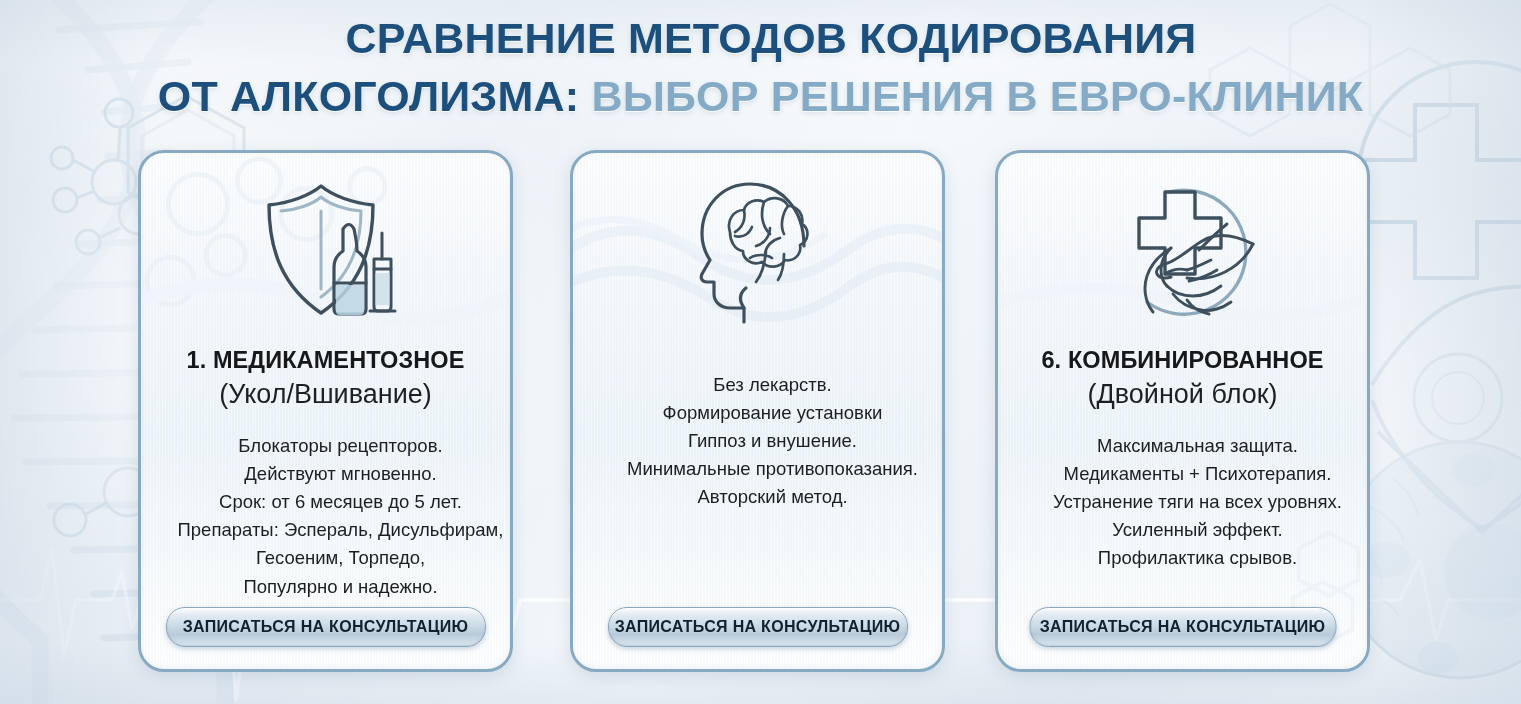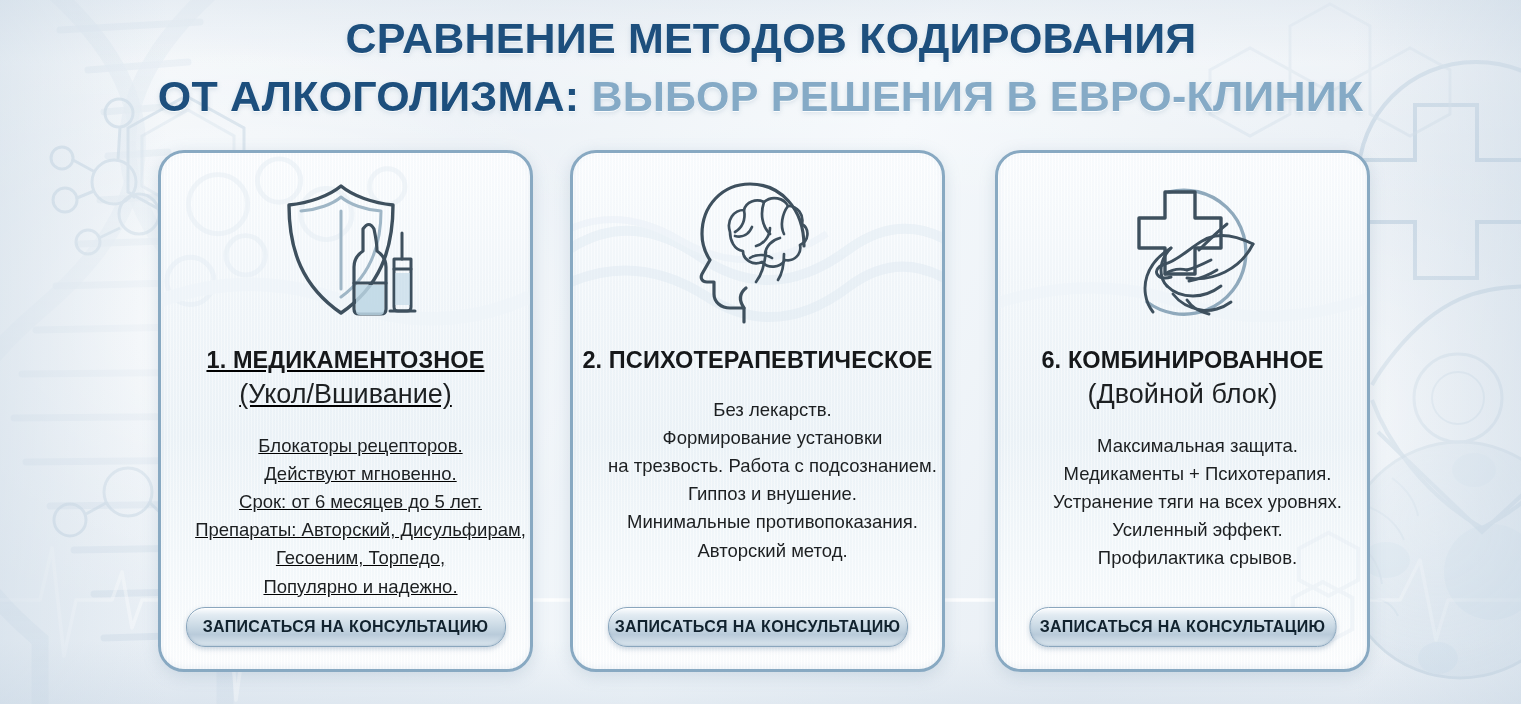--- a/index.html
+++ b/index.html
@@ -60,21 +60,21 @@
     border-radius:26px;
     box-sizing:border-box;
     background:
       linear-gradient(180deg,#fdfeff 0%,#f4f8fb 26%,#eef4f8 55%,#f6fafc 78%,#ffffff 100%);
     box-shadow:
       0 4px 16px rgba(110,140,168,.22),
       inset 0 1px 0 rgba(255,255,255,.95),
       inset 0 -2px 6px rgba(160,185,205,.18);
     overflow:hidden;
   }
-  .card-1{left:158px;text-decoration:underline;}
+  .card-1{left:138px;}
   .card-2{left:570px;}
   .card-3{left:995px;}
 
   
   .card::before{
     content:"";position:absolute;inset:0;pointer-events:none;
     background:repeating-linear-gradient(90deg,
       rgba(255,255,255,.55) 0px, rgba(255,255,255,.55) 1px,
       rgba(206,220,232,.20) 1px, rgba(206,220,232,.20) 3px);
     opacity:.5;
@@ -284,21 +284,21 @@
           <path d="M124 96 h15 v32 h-15 Z" fill="#bcd6e4" opacity=".6"></path>
         </svg>
       </div>
 
       <div class="card-title">1. МЕДИКАМЕНТОЗНОЕ</div>
       <div class="card-subtitle">(Укол/Вшивание)</div>
       <div class="card-body">
         <div>Блокаторы рецепторов.</div>
         <div>Действуют мгновенно.</div>
         <div>Срок: от 6 месяцев до 5 лет.</div>
-        <div>Препараты: Авторский, Дисульфирам,</div>
+        <div>Препараты: Эспераль, Дисульфирам,</div>
         <div>Гесоеним, Торпедо,</div>
         <div>Популярно и надежно.</div>
       </div>
       <div class="cta">ЗАПИСАТЬСЯ НА КОНСУЛЬТАЦИЮ</div>
     </div>
   </div>
 
   <div class="card card-2">
     <svg class="card-deco" viewBox="0 0 375 522" xmlns="http://www.w3.org/2000/svg">
       <g fill="none" stroke="#dde8f1" stroke-width="10" opacity=".9">
@@ -329,25 +329,23 @@
             <path d="M43 60 c8 2 14 -2 17 -9"></path>
             <path d="M64 70 c8 -2 14 -10 14 -18"></path>
             <path d="M88 62 c-8 2 -14 8 -15 16"></path>
             <path d="M58 82 c6 -4 16 -4 22 0"></path>
             <path d="M74 76 c-2 14 -4 22 -10 30"></path>
             <path d="M92 78 c0 12 -2 20 -6 26"></path>
           </g>
         </svg>
       </div>
 
-      <div class="card-title">2. ПСИХОТЕРАПЕВТИЧЕСКОЕ</div>
       <div class="card-body">
         <div>Без лекарств.</div>
         <div>Формирование установки</div>
-        <div>на трезвость. Работа с подсознанием.</div>
         <div>Гиппоз и внушение.</div>
         <div>Минимальные противопоказания.</div>
         <div>Авторский метод.</div>
       </div>
       <div class="cta cta-2">ЗАПИСАТЬСЯ НА КОНСУЛЬТАЦИЮ</div>
     </div>
   </div>
 
   <div class="card card-3">
     <svg class="card-deco" viewBox="0 0 375 522" xmlns="http://www.w3.org/2000/svg">

